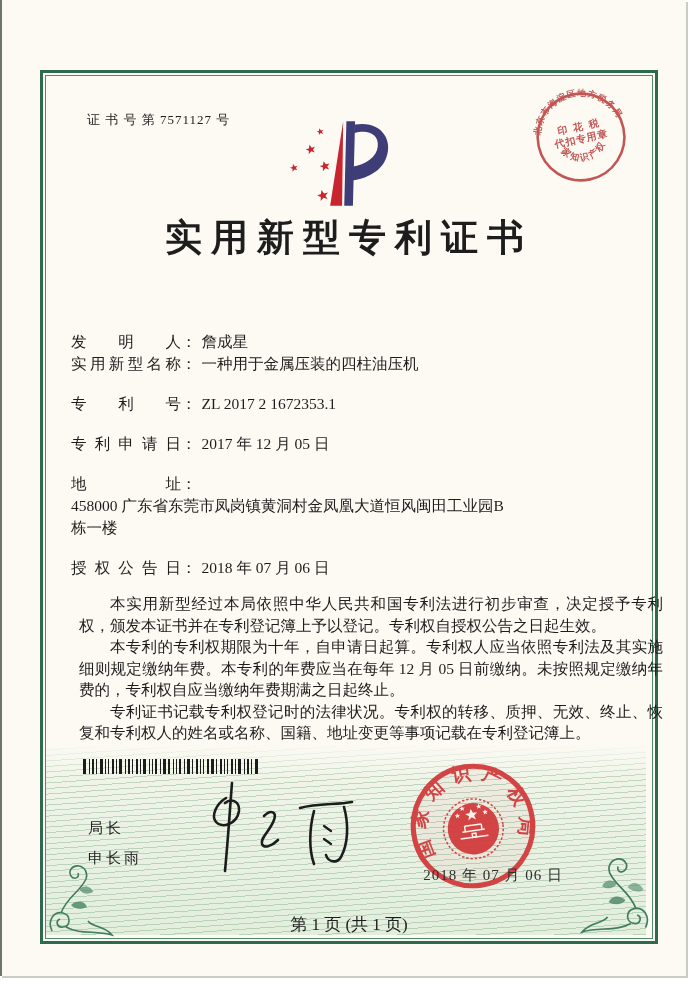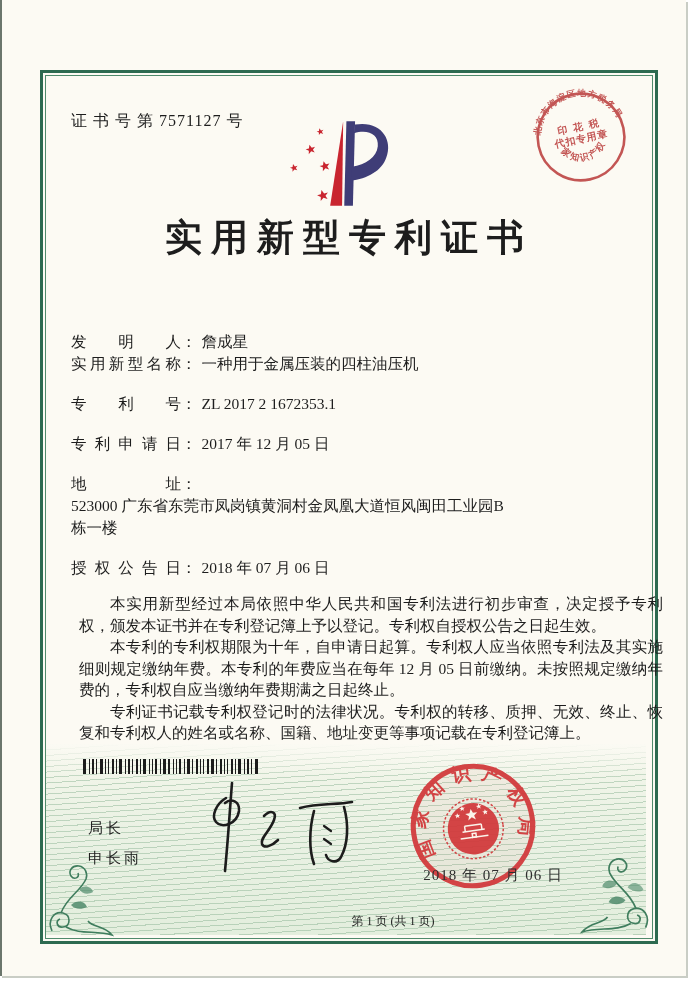--- a/index.html
+++ b/index.html
@@ -10,21 +10,21 @@
   
   .frame{position:absolute;left:40px;top:70px;width:612px;height:868px;
          border:3px solid #2d6a50;background:#fcfaf3;}
   .frame::before{content:"";position:absolute;inset:2px;border:1px solid #4f8a6b;pointer-events:none;}
   
   .green-panel{position:absolute;left:3px;top:671px;width:600px;height:191px;z-index:0;
     background:
       linear-gradient(180deg,#fbfaf3 0,rgba(251,250,243,0) 34px),
       repeating-linear-gradient(176deg, rgba(118,166,130,0.40) 0 1px, rgba(255,255,255,0) 1px 5.5px),
       linear-gradient(180deg,#f3f6ea 0%,#e9f1e3 55%,#e3eedd 100%);}
-  .cert-no{position:absolute;left:28px;top:38px;font-size:16px;letter-spacing:1px;z-index:2;}
+  .cert-no{position:absolute;left:44px;top:38px;font-size:13px;letter-spacing:1px;z-index:2;}
   .logo{position:absolute;left:243px;top:44px;z-index:2;}
   .tax-stamp{position:absolute;left:486px;top:12px;z-index:3;opacity:.93;}
   .title{position:absolute;left:0;top:140px;width:100%;text-align:center;font-size:37px;
          font-weight:600;letter-spacing:9px;z-index:2;}
   .fields{position:absolute;left:28px;top:228px;width:556px;font-size:15.5px;line-height:22px;z-index:2;}
   .field-row{margin:0;}
   .flabel{display:inline-block;width:110px;text-align:justify;text-align-last:justify;vertical-align:top;}
   .fcolon{display:inline-block;vertical-align:top;margin-right:5px;}
   .fvalue{display:inline-block;vertical-align:top;max-width:438px;}
   .mt30{margin-top:30px;} .mt18{margin-top:18px;}
@@ -33,21 +33,21 @@
   .grant-right .glabel{letter-spacing:1px;}
   .paras{position:absolute;left:28px;top:520px;width:584px;font-size:15.5px;line-height:21.5px;
          text-align:justify;z-index:2;margin-left:8px;}
   .paras p{margin:0;text-indent:2em;}
   .barcode{position:absolute;left:40px;top:686px;z-index:2;}
   .officer{position:absolute;left:45px;top:740px;font-size:15px;letter-spacing:3px;line-height:30px;z-index:2;}
   .signature{position:absolute;left:145px;top:705px;z-index:2;}
   .seal{position:absolute;left:360px;top:683px;z-index:2;opacity:.95;}
   .seal-date{position:absolute;left:375px;top:793px;width:150px;text-align:center;font-size:15px;
              color:#2e2e2e;letter-spacing:1px;z-index:4;}
-  .footer{position:absolute;left:0;top:840px;width:100%;text-align:center;font-size:12px;z-index:2;padding-left:44px;}
+  .footer{position:absolute;left:0;top:840px;width:100%;text-align:center;font-size:17px;z-index:2;}
   .orn{position:absolute;z-index:1;}
   .orn-bl{left:1px;top:788px;}
   .orn-br{right:1px;top:778px;}
 </style>
 </head>
 <body>
 
 <div class="stage">
   <div class="paper"></div>
 
@@ -99,21 +99,21 @@
       <div class="field-row">
         <span class="flabel">实用新型名称</span><span class="fcolon">：</span><span class="fvalue">一种用于金属压装的四柱油压机</span>
       </div>
       <div class="field-row mt18">
         <span class="flabel">专利号</span><span class="fcolon">：</span><span class="fvalue">ZL 2017 2 1672353.1</span>
       </div>
       <div class="field-row mt18">
         <span class="flabel">专利申请日</span><span class="fcolon">：</span><span class="fvalue">2017 年 12 月 05 日</span>
       </div>
       <div class="field-row mt18">
-        <span class="flabel">地址</span><span class="fcolon">：</span><span class="fvalue">523000 广东省东莞市凤岗镇黄洞村金凤凰大道恒风闽田工业园B栋一楼</span>
+        <span class="flabel">地址</span><span class="fcolon">：</span><span class="fvalue">458000 广东省东莞市凤岗镇黄洞村金凤凰大道恒风闽田工业园B栋一楼</span>
       </div>
       <div class="field-row grant-row mt18">
         <span class="flabel">授权公告日</span><span class="fcolon">：</span><span class="fvalue">2018 年 07 月 06 日</span>
       </div>
     </div>
 
     <div class="paras">
       <p>本实用新型经过本局依照中华人民共和国专利法进行初步审查，决定授予专利权，颁发本证书并在专利登记簿上予以登记。专利权自授权公告之日起生效。</p>
       <p>本专利的专利权期限为十年，自申请日起算。专利权人应当依照专利法及其实施细则规定缴纳年费。本专利的年费应当在每年 12 月 05 日前缴纳。未按照规定缴纳年费的，专利权自应当缴纳年费期满之日起终止。</p>
       <p>专利证书记载专利权登记时的法律状况。专利权的转移、质押、无效、终止、恢复和专利权人的姓名或名称、国籍、地址变更等事项记载在专利登记簿上。</p>

